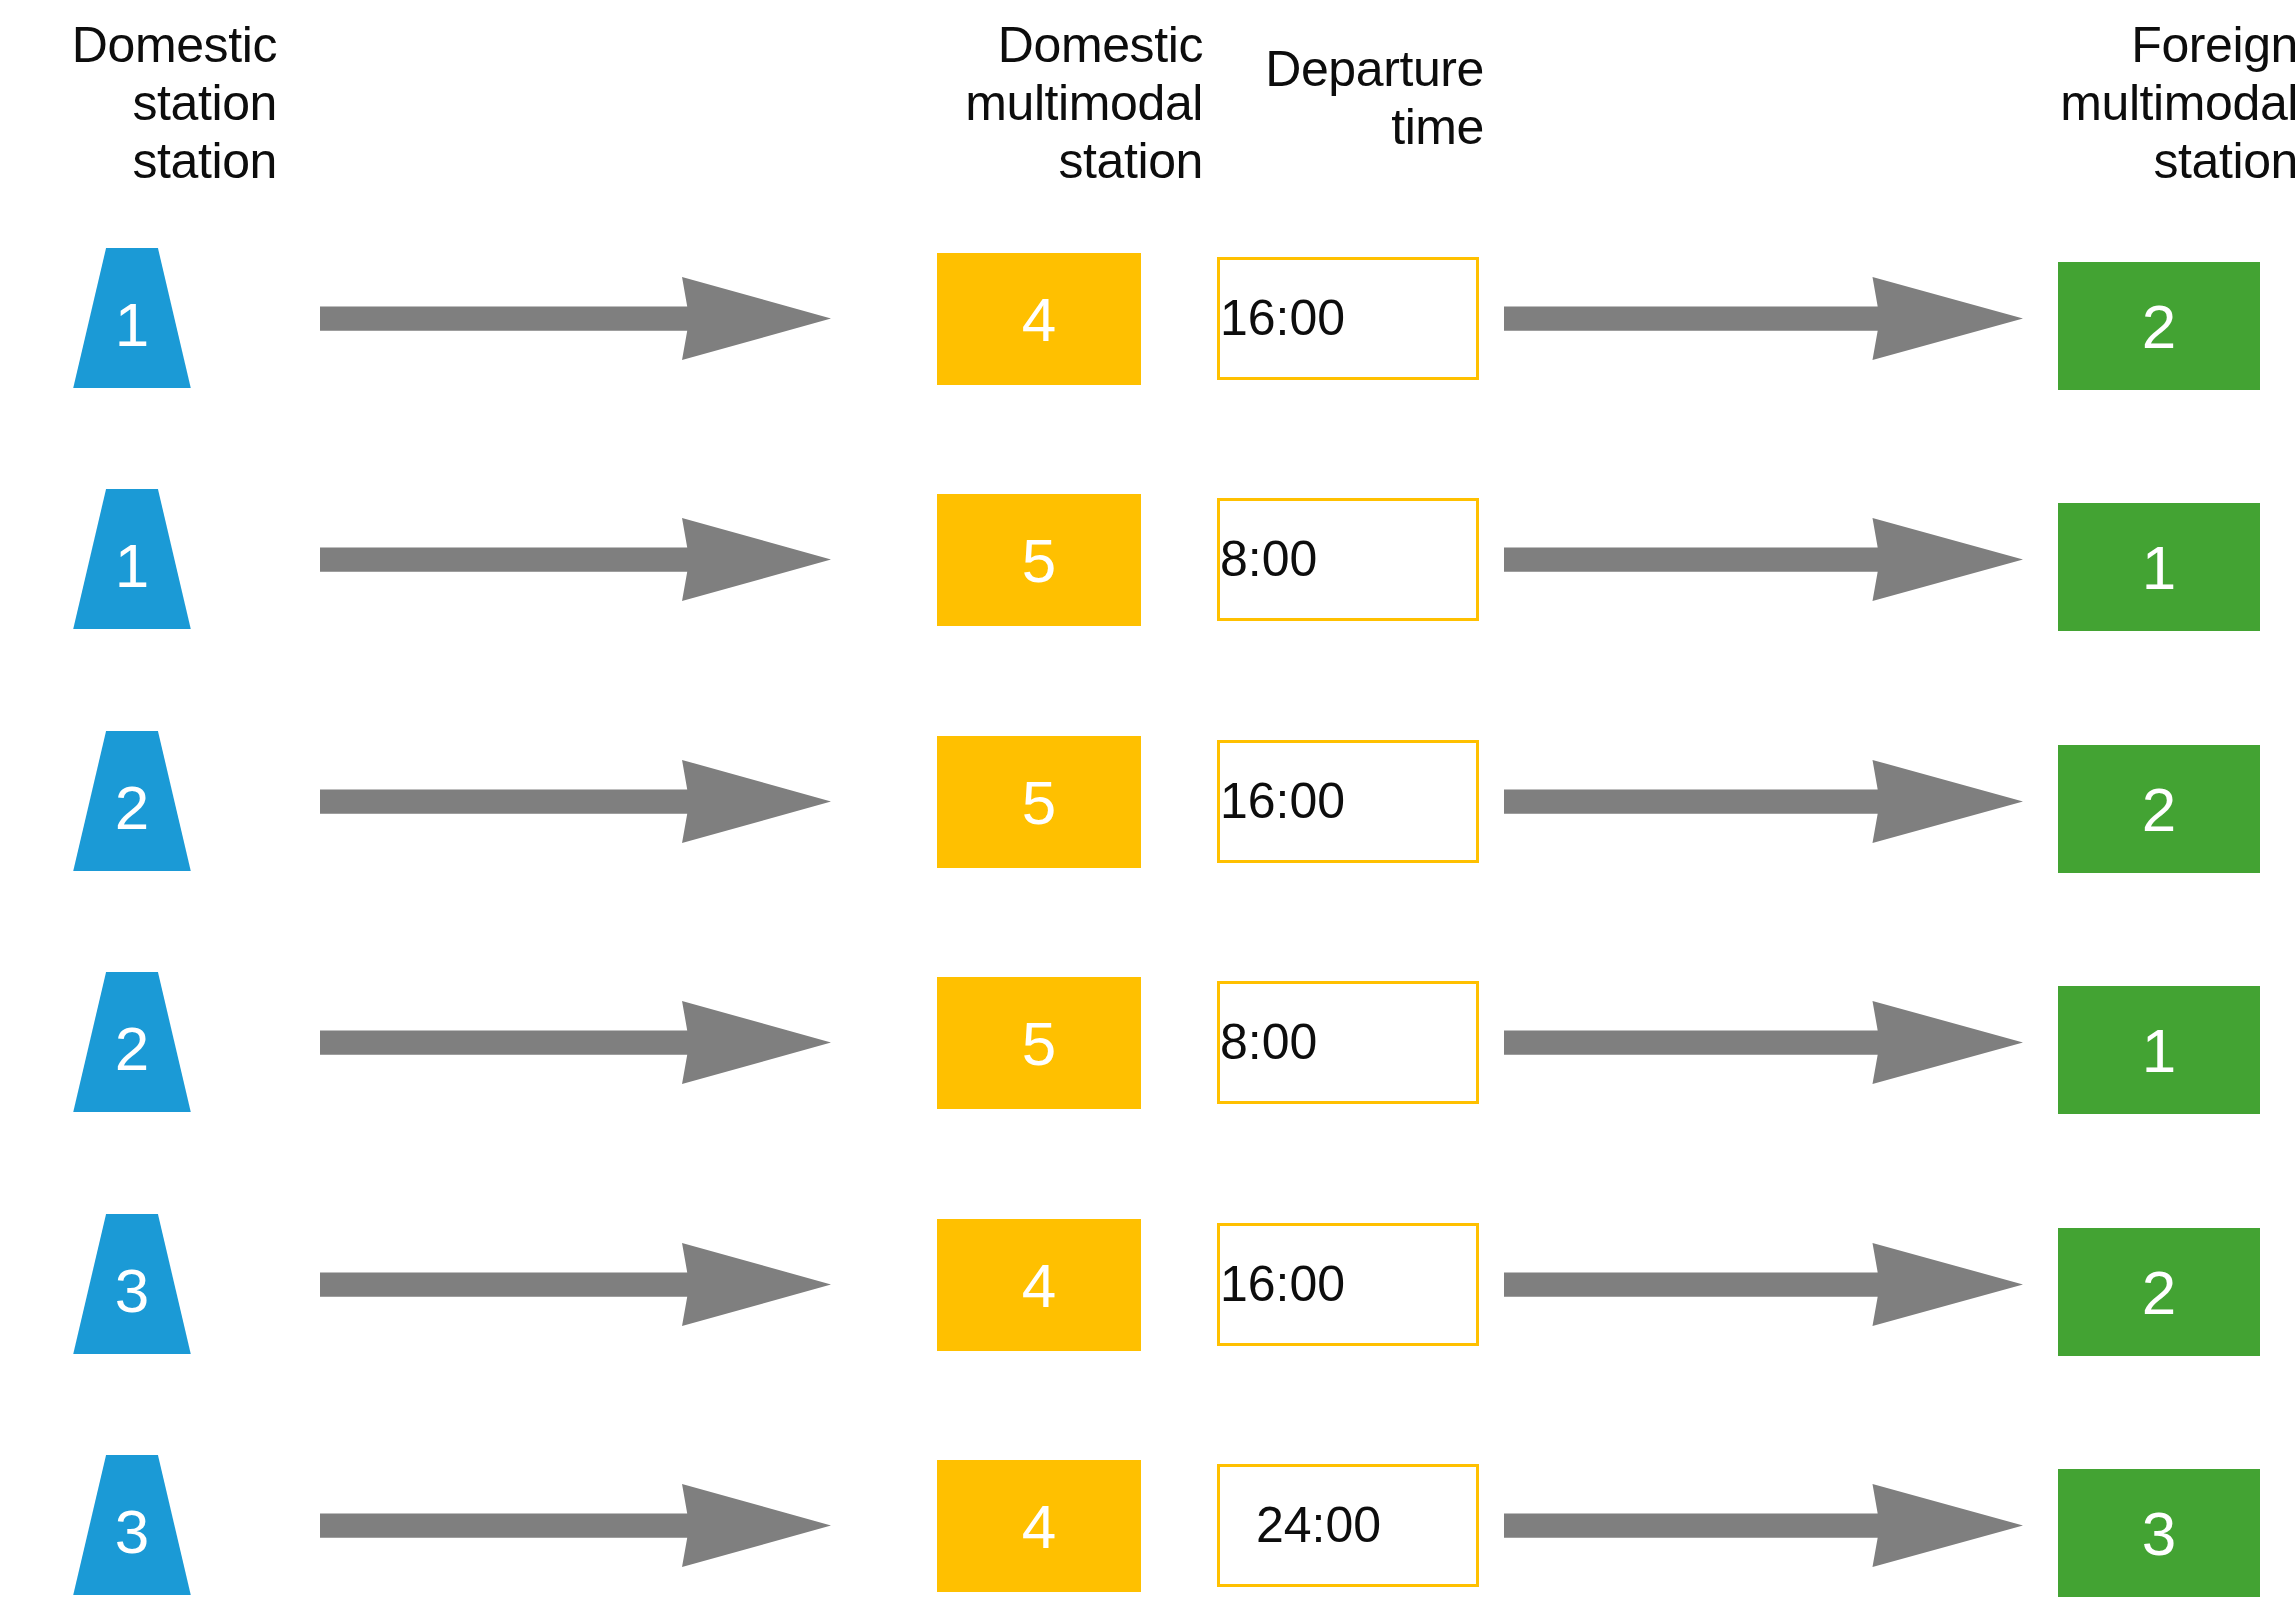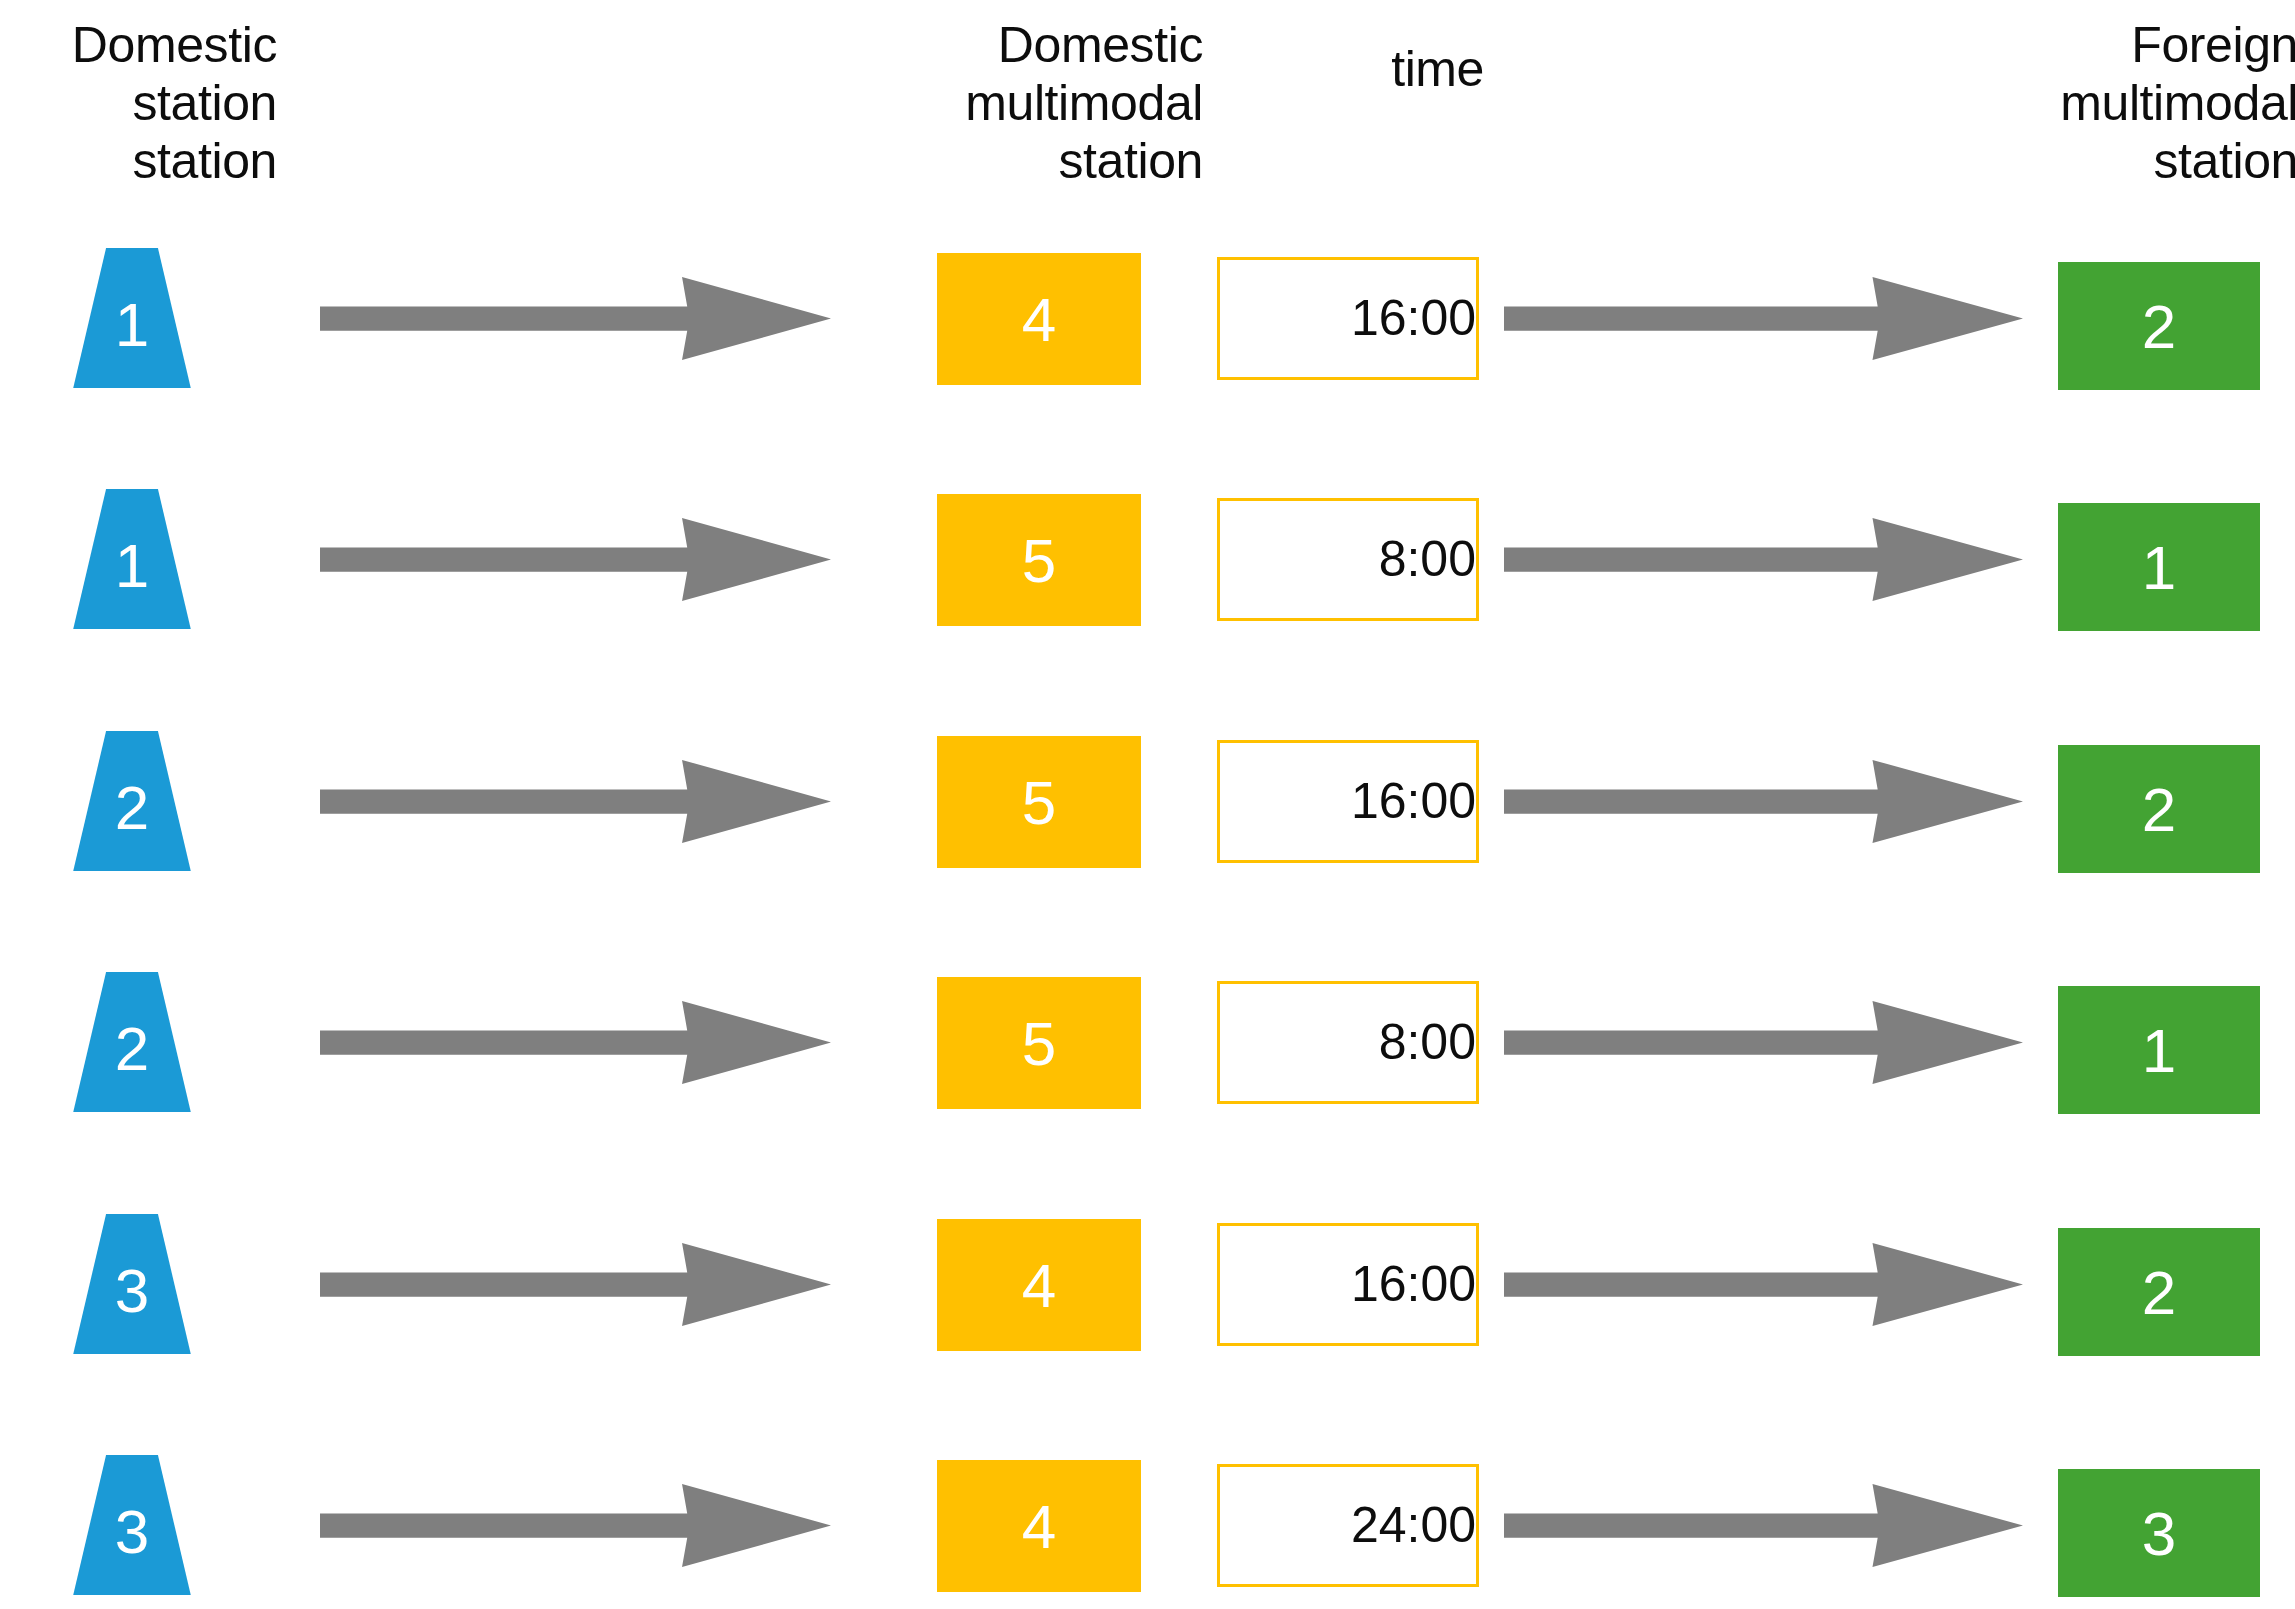--- a/index.html
+++ b/index.html
@@ -99,21 +99,21 @@
     position: absolute;
     left: 1217px;
     top: 8.7px;
     width: 262px;
     height: 123px;
     background: #ffffff;
     border: 3.5px solid #FFC000;
     box-sizing: border-box;
     display: flex;
     align-items: center;
-    justify-content: flex-end;
+    justify-content: flex-start;
     color: #0d0d0d;
     font-size: 50px;
     font-weight: 400;
   }
 
   
   .green-box {
     position: absolute;
     left: 2058px;
     top: 14px;
@@ -139,20 +139,21 @@
     <div>station</div>
   </div>
 
   <div class="header" id="hdr-domestic-multi">
     <div>Domestic</div>
     <div>multimodal</div>
     <div>station</div>
   </div>
 
   <div class="header" id="hdr-departure">
+    <div>Departure</div>
     <div>time</div>
   </div>
 
   <div class="header" id="hdr-foreign-multi">
     <div>Foreign</div>
     <div>multimodal</div>
     <div>station</div>
   </div>
 
   <div id="rows-container">

